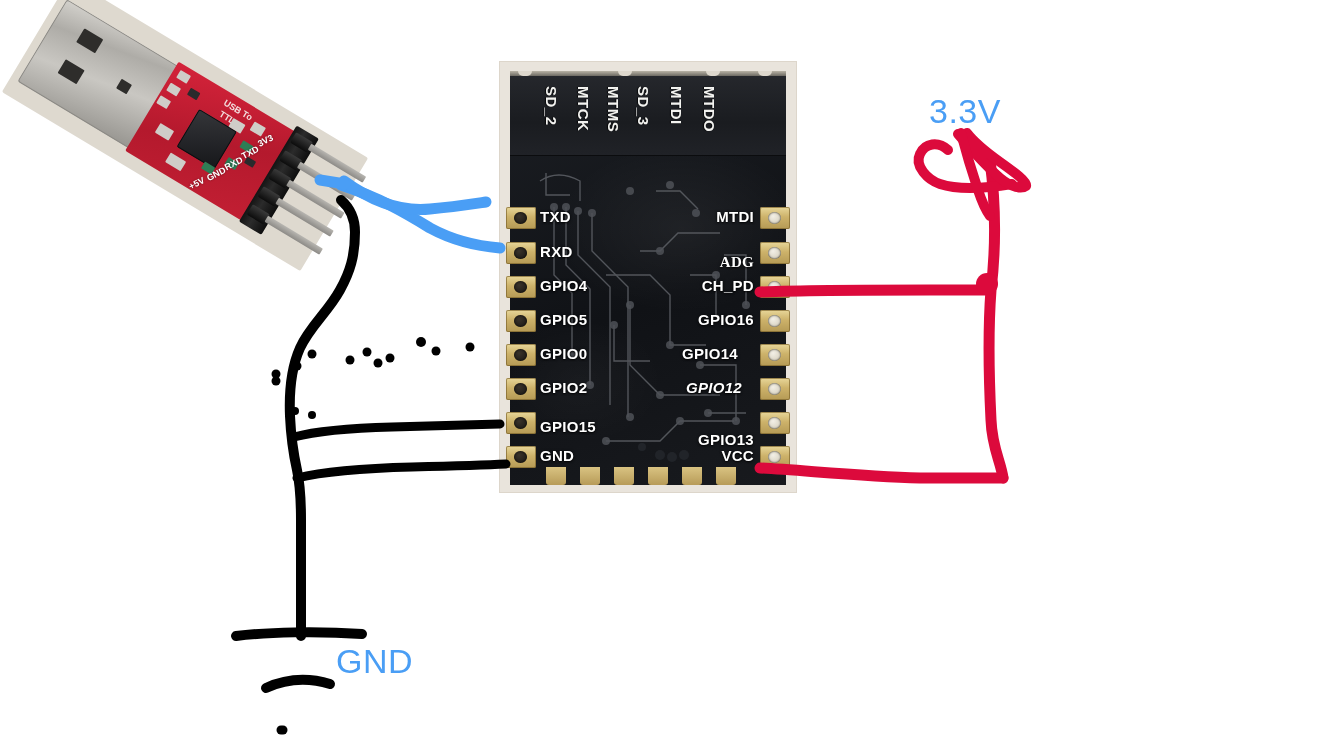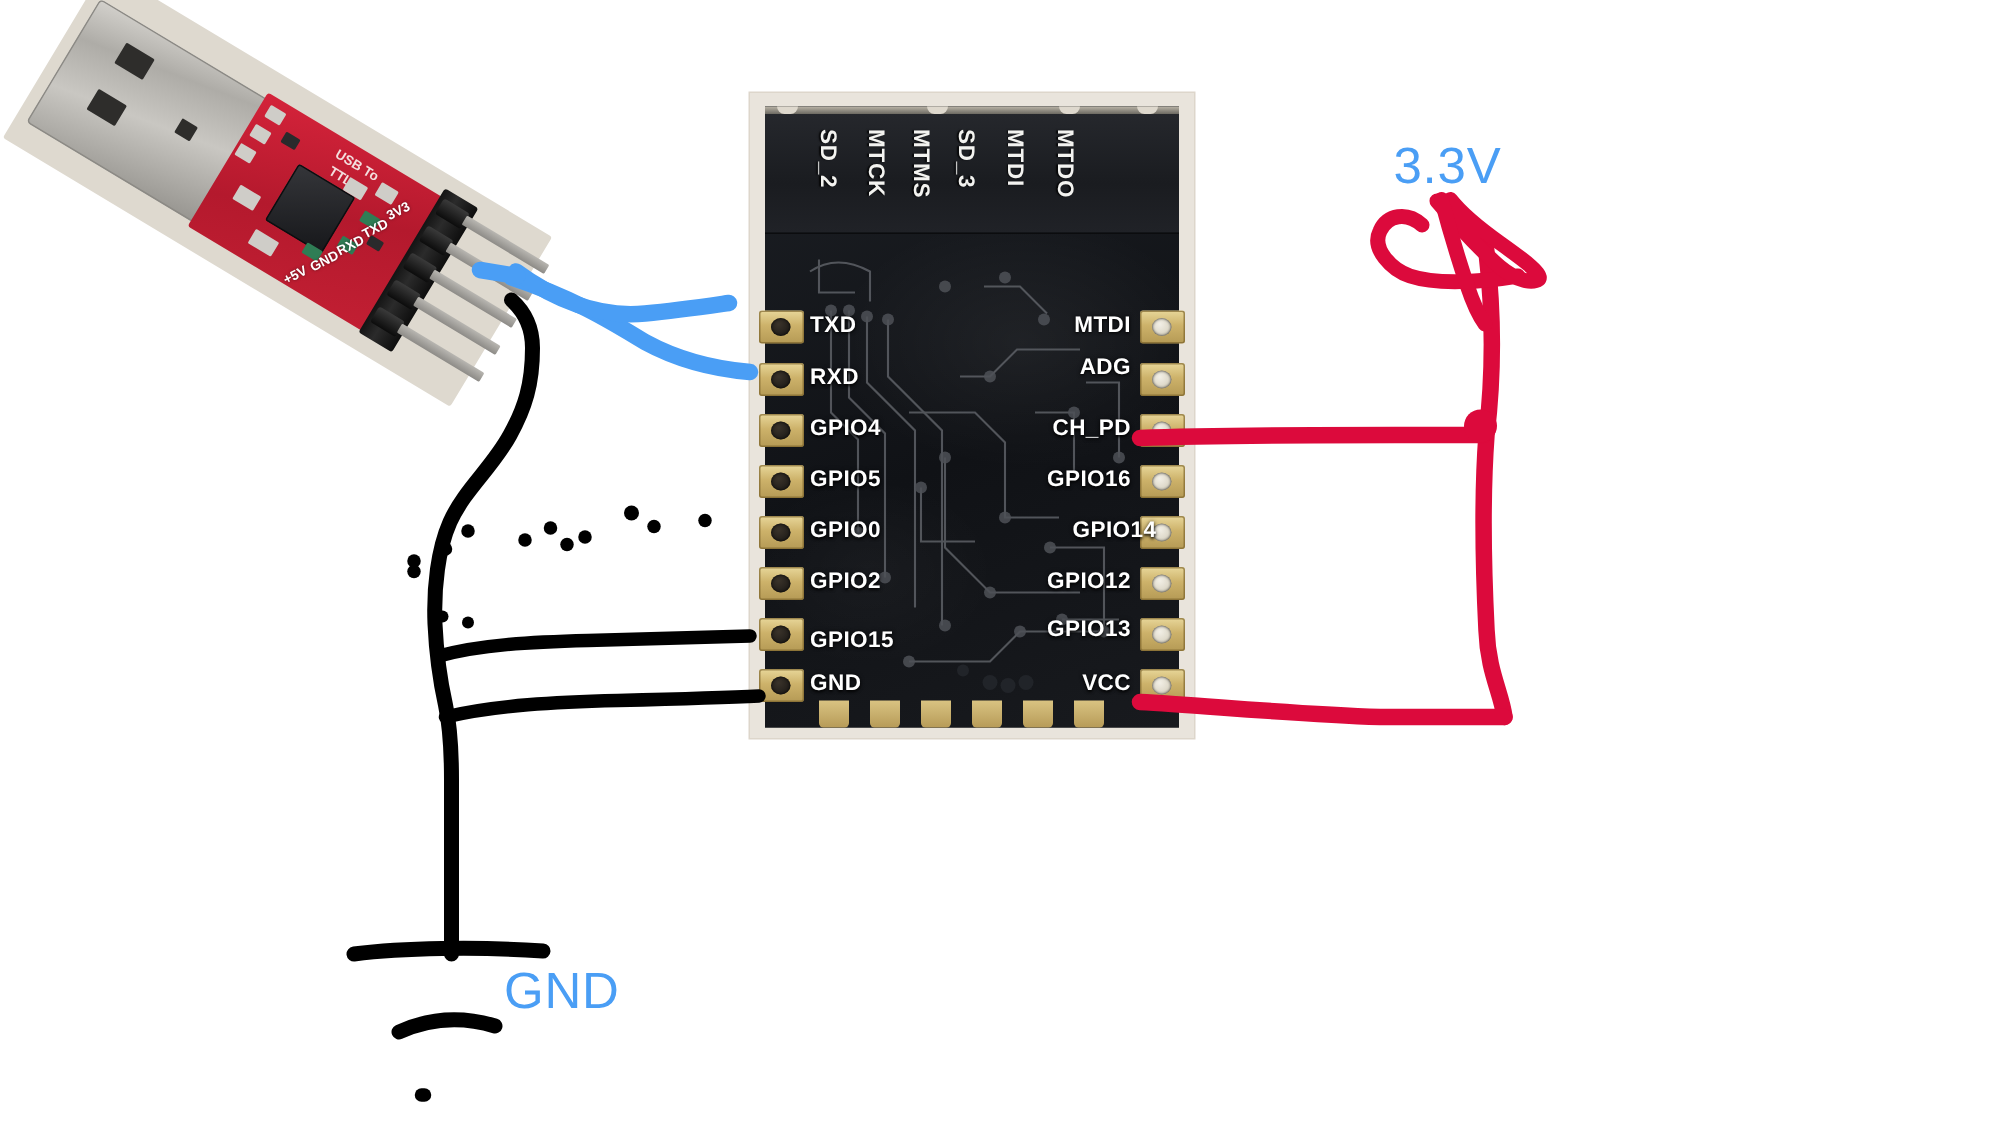--- a/index.html
+++ b/index.html
@@ -390,26 +390,26 @@
     <div class="pin-pad right" style="left:260px; top:145px;"></div>
     <div class="pin-pad right" style="left:260px; top:180px;"></div>
     <div class="pin-pad right" style="left:260px; top:214px;"></div>
     <div class="pin-pad right" style="left:260px; top:248px;"></div>
     <div class="pin-pad right" style="left:260px; top:282px;"></div>
     <div class="pin-pad right" style="left:260px; top:316px;"></div>
     <div class="pin-pad right" style="left:260px; top:350px;"></div>
     <div class="pin-pad right" style="left:260px; top:384px;"></div>
 
     <div class="pin-label r" style="left:170px; top:146px; width:84px;">MTDI</div>
-    <div class="pin-label r" style="left:170px; top:174px; width:84px;">ADG</div>
+    <div class="pin-label r" style="left:170px; top:192px; width:84px;font-family:Liberation Serif, serif;">ADG</div>
     <div class="pin-label r" style="left:170px; top:215px; width:84px;">CH_PD</div>
     <div class="pin-label r" style="left:170px; top:249px; width:84px;">GPIO16</div>
-    <div class="pin-label r" style="left:187px; top:283px; width:84px;">GPIO14</div>
-    <div class="pin-label r" style="left:170px; top:317px; width:84px;">GPIO12</div>
-    <div class="pin-label r" style="left:170px; top:349px; width:84px;text-align:right;">GPIO13</div>
+    <div class="pin-label r" style="left:154px; top:283px; width:84px;">GPIO14</div>
+    <div class="pin-label r" style="left:158px; top:317px; width:84px;font-style:italic;">GPIO12</div>
+    <div class="pin-label r" style="left:170px; top:369px; width:84px;text-align:right;">GPIO13</div>
     <div class="pin-label r" style="left:170px; top:385px; width:84px;">VCC</div>
 
     <div class="bot-pad" style="left:46px;  bottom:7px;"></div>
     <div class="bot-pad" style="left:80px;  bottom:7px;"></div>
     <div class="bot-pad" style="left:114px; bottom:7px;"></div>
     <div class="bot-pad" style="left:148px; bottom:7px;"></div>
     <div class="bot-pad" style="left:182px; bottom:7px;"></div>
     <div class="bot-pad" style="left:216px; bottom:7px;"></div>
   </div>
 

